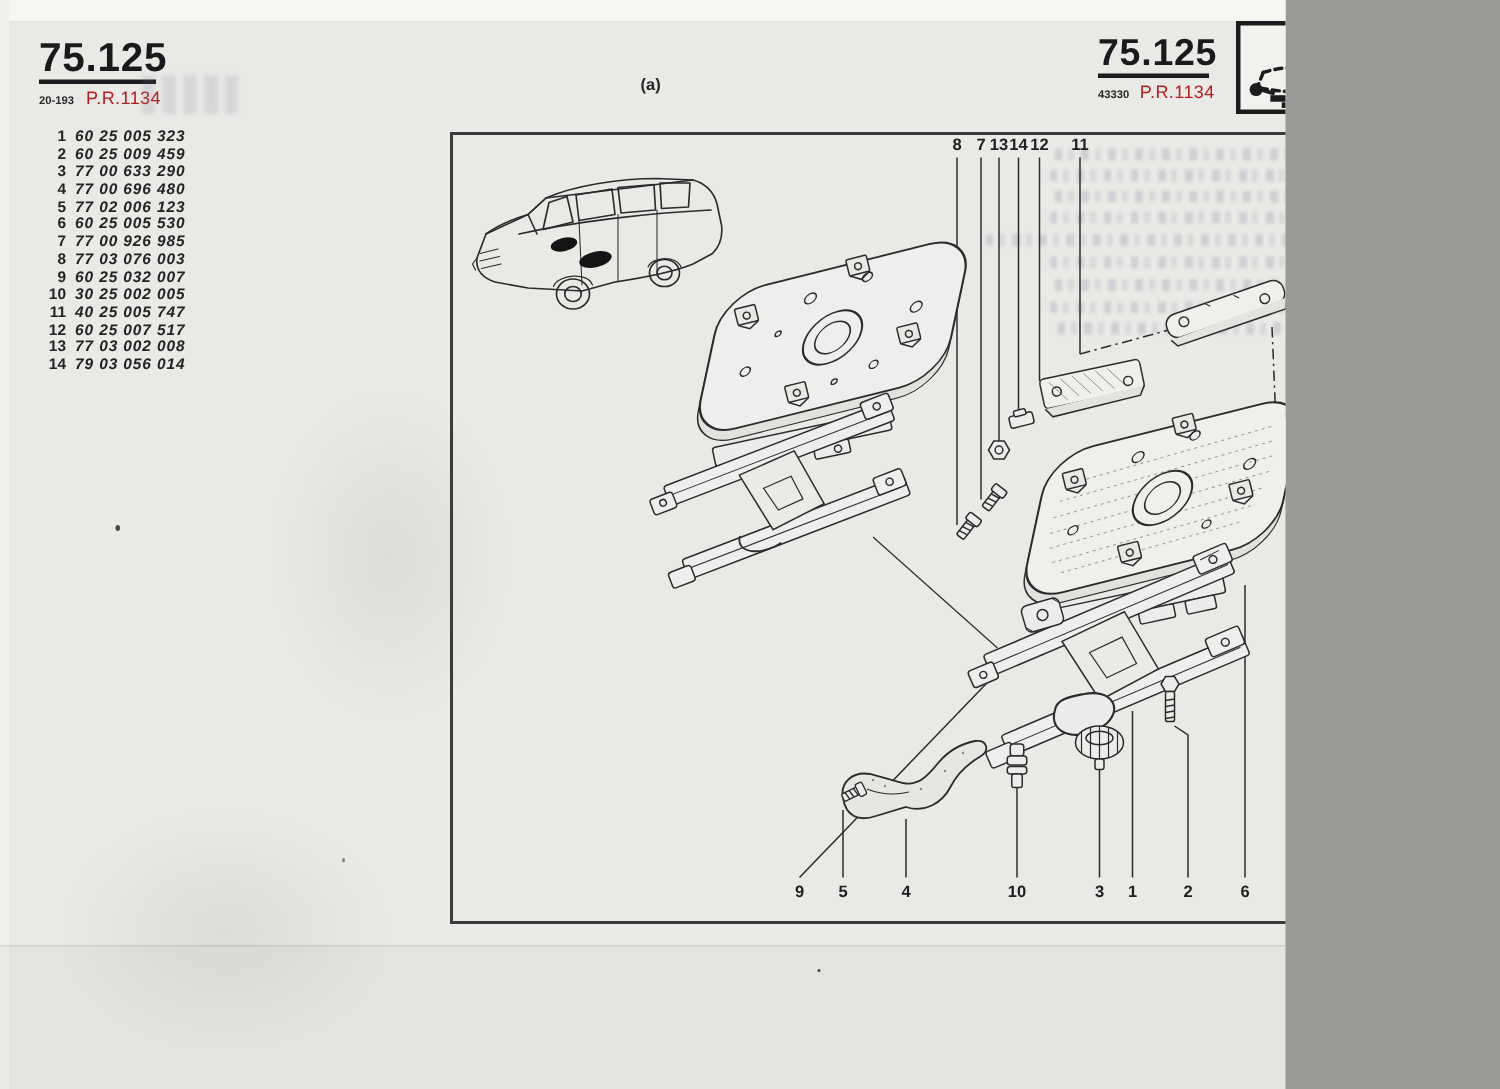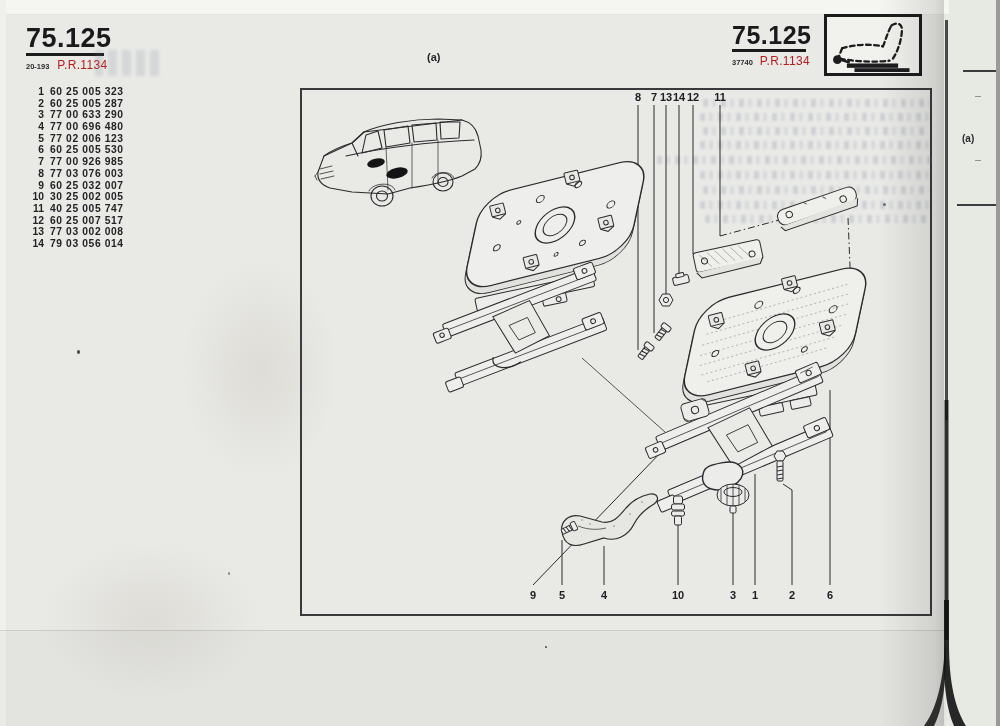--- a/index.html
+++ b/index.html
@@ -1,32 +1,32 @@
 <!DOCTYPE html>
 <html><head>
 <meta charset="utf-8">
 <style>
   html,body{margin:0;padding:0;background:#9a9a96;}
-  .page{position:relative;width:996px;height:726px;background:#e9e9e6;overflow:hidden;
+  .page{position:relative;width:857px;height:726px;background:#e9e9e6;overflow:hidden;
         font-family:"Liberation Sans",sans-serif;color:#1d1d20;}
   .abs{position:absolute;}
   
   .top-strip{left:0;top:0;width:1000px;height:14px;background:#f5f5f2;border-bottom:1px solid rgba(0,0,0,.07);}
   .left-strip{left:0;top:0;width:6px;height:726px;background:#f0f0ed;}
   .bottom-zone{left:0;top:630px;width:946px;height:96px;background:rgba(60,60,50,.03);border-top:1px solid rgba(0,0,0,.10);}
   
   .hdr-code{font-weight:bold;letter-spacing:.5px;color:#191a1c;}
   .hdr-bar{background:#1b1b1d;height:3px;}
   .hdr-sub-small{font-size:7.5px;font-weight:bold;color:#2a2a2c;}
   .hdr-sub-pr{font-size:12px;font-weight:normal;color:#b91c1c;letter-spacing:.3px;}
   
   .plist{left:26px;top:86px;width:170px;}
   .plist-row{display:flex;height:11.7px;line-height:11.7px;font-size:10.3px;font-weight:bold;color:#232326;}
   .plist-row .ref{width:18px;text-align:right;margin-right:6px;}
-  .plist-row .code{letter-spacing:.6px;white-space:pre;}
+  .plist-row .code{letter-spacing:.6px;white-space:pre;font-style:italic;}
   
   .diagram-box{left:300px;top:88px;width:628px;height:524px;border:2px solid #3a3a3d;background:transparent;}
   .fig-label{font-size:11px;font-weight:bold;color:#26262a;}
   .co{position:absolute;font-size:11px;font-weight:bold;color:#202024;transform:translateX(-50%);}
   
   .bleed-row{position:absolute;height:8px;border-radius:2px;opacity:.45;filter:blur(1.1px);
     background:repeating-linear-gradient(90deg,rgba(125,136,158,.55) 0 5px,rgba(125,136,158,0) 5px 9px,rgba(125,136,158,.35) 9px 13px,rgba(125,136,158,0) 13px 18px);}
   .ghost{position:absolute;opacity:.28;filter:blur(1.4px);
     background:repeating-linear-gradient(90deg,rgba(110,125,150,.6) 0 9px,transparent 9px 14px);}
   
@@ -57,21 +57,21 @@
 
   <div class="ghost" style="left:95px;top:50px;width:64px;height:26px;transform:scaleX(-1);"></div>
 
   <div class="abs plist">
     <div class="plist-row">
         <span class="ref">1</span>
         <span class="code">60 25 005 323</span>
       </div>
     <div class="plist-row">
         <span class="ref">2</span>
-        <span class="code">60 25 005 287</span>
+        <span class="code">60 25 009 459</span>
       </div>
     <div class="plist-row">
         <span class="ref">3</span>
         <span class="code">77 00 633 290</span>
       </div>
     <div class="plist-row">
         <span class="ref">4</span>
         <span class="code">77 00 696 480</span>
       </div>
     <div class="plist-row">
@@ -113,21 +113,21 @@
     <div class="plist-row">
         <span class="ref">14</span>
         <span class="code">79 03 056 014</span>
       </div>
   </div>
 
   <div class="abs" style="left:732px;top:22px;width:90px;">
     <div class="hdr-code" style="font-size:25px;line-height:26px;">75.125</div>
     <div class="hdr-bar" style="width:74px;margin-top:1px;"></div>
     <div style="display:flex;align-items:baseline;gap:7px;margin-top:2px;">
-      <span class="hdr-sub-small">37740</span>
+      <span class="hdr-sub-small">43330</span>
       <span class="hdr-sub-pr">P.R.1134</span>
     </div>
   </div>
 
   <div class="abs" style="left:824px;top:14px;width:98px;height:62px;border:3.5px solid #1c1c1e;background:#f1f1ee;box-sizing:border-box;">
     <svg width="91" height="55" viewBox="0 0 92 58">
       <g stroke="#1c1c1e" stroke-width="2.4" fill="none" stroke-dasharray="5 3.5" stroke-linecap="round">
         <path d="M14,33 C26,29 44,28 57,31"></path>
         <path d="M57,31 C60,24 62,16 66,9"></path>
         <path d="M66,9 C72,5 78,7 77,15 C76,27 72,38 66,46"></path>

